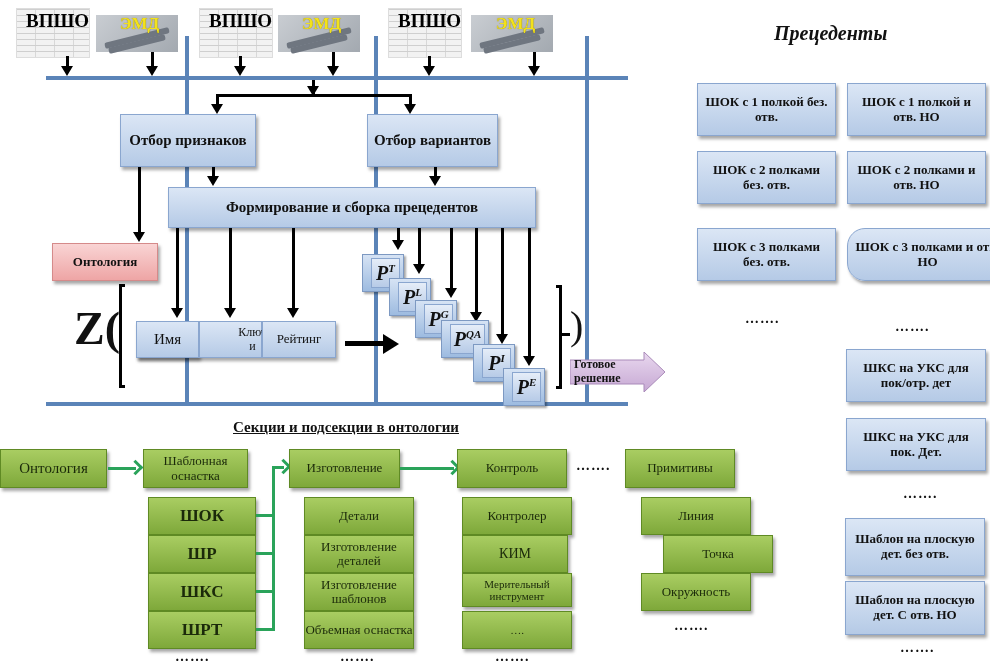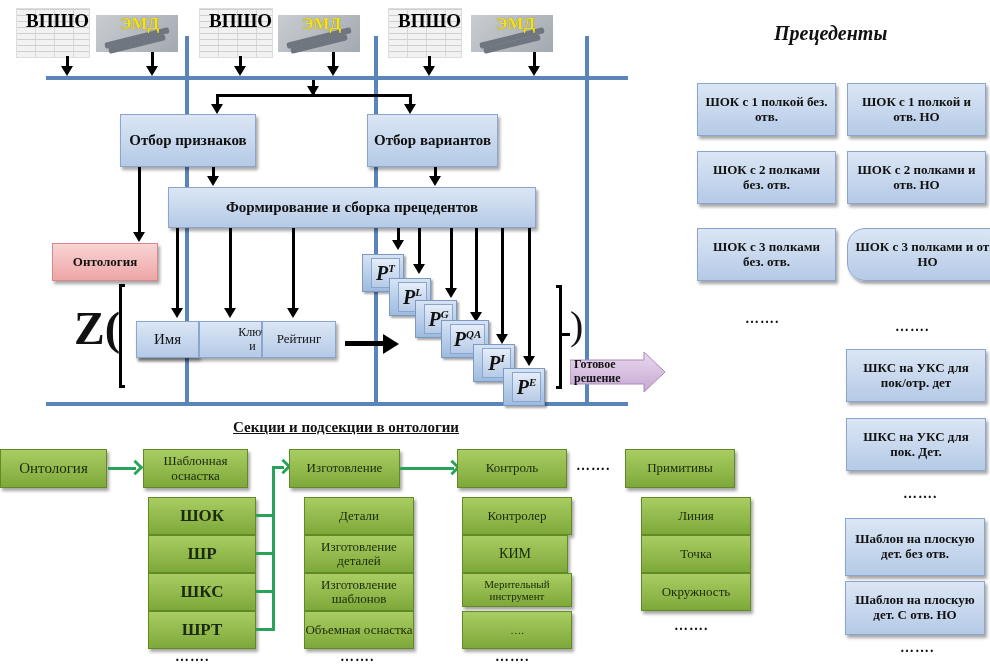--- a/index.html
+++ b/index.html
@@ -316,19 +316,19 @@
 <div class="dots" style="left:495px;top:649px;">…….</div>
 
 <div class="dots" style="left:576px;top:458px;">…….</div>
 
 <div class="gbox" style="left:625px;top:449px;width:110px;height:39px;font-size:13px;">
     <span>Примитивы</span>
   </div>
 <div class="gbox" style="left:641px;top:497px;width:110px;height:38px;font-size:13px;">
     <span>Линия</span>
   </div>
-<div class="gbox" style="left:641px;top:535px;width:110px;height:38px;font-size:13px;">
+<div class="gbox" style="left:663px;top:535px;width:110px;height:38px;font-size:13px;">
     <span>Точка</span>
   </div>
 <div class="gbox" style="left:641px;top:573px;width:110px;height:38px;font-size:13px;">
     <span>Окружность</span>
   </div>
 <div class="dots" style="left:674px;top:618px;">…….</div>
 
 </body></html>

